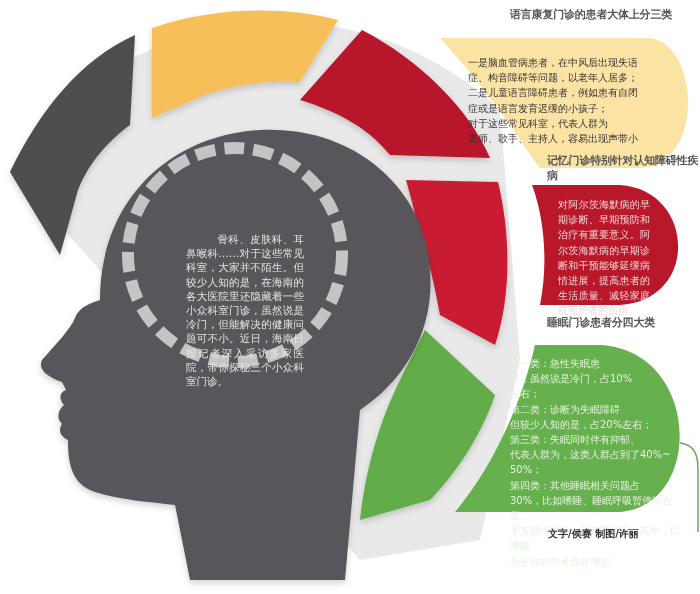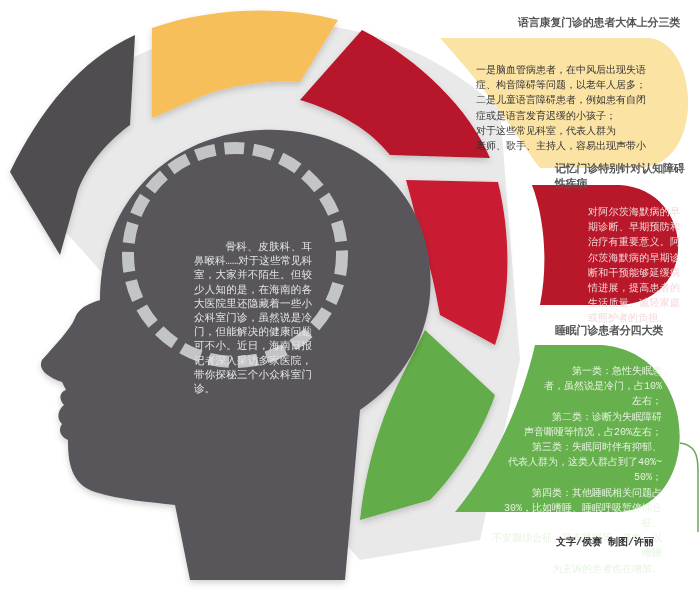--- a/index.html
+++ b/index.html
@@ -1,28 +1,28 @@
 <!DOCTYPE html>
 <html><head>
 <meta charset="utf-8">
 <style>
   html,body{margin:0;padding:0;background:#ffffff;}
   body{width:700px;height:594px;position:relative;overflow:hidden;font-family:"DejaVu Sans","Liberation Sans",sans-serif;}
   #art{position:absolute;left:0;top:0;width:700px;height:594px;}
-  .txt{position:absolute;margin:8px;font-family:Liberation Mono, monospace;}
+  .txt{position:absolute;margin:0;}
   .intro{left:186px;top:232px;width:118px;color:#e6e6e6;font-size:10.5px;line-height:14.2px;text-align:justify;}
   .intro p{margin:0;text-indent:3em;}
   .heading{color:#555;font-size:11px;font-weight:bold;letter-spacing:-0.2px;}
   .h1{left:510px;top:7px;}
   .h2{left:547px;top:153px;}
   .h3{left:547px;top:315px;}
   .panel-text{font-size:10px;line-height:15.2px;}
   .p-yellow{left:468px;top:55px;width:190px;color:#333;}
-  .p-red{left:580px;top:197px;width:92px;color:#f3d7d9;text-align:justify;}
-  .p-green{left:484px;top:356px;width:170px;color:#e6f3df;text-align:right;}
+  .p-red{left:558px;top:197px;width:92px;color:#f3d7d9;text-align:justify;}
+  .p-green{left:510px;top:356px;width:170px;color:#e6f3df;}
   .credit{left:548px;top:527px;color:#333;font-size:10px;font-weight:bold;}
   .line{display:block;}
 </style>
 </head>
 <body>
 
 <svg id="art" viewBox="0 0 700 594" xmlns="http://www.w3.org/2000/svg">
   <defs>
     <filter id="sh" x="-10%" y="-10%" width="120%" height="120%">
       <feDropShadow dx="0" dy="3" stdDeviation="3" flood-color="#000" flood-opacity="0.18"></feDropShadow>
@@ -76,21 +76,21 @@
 
 <div class="txt heading h2">记忆门诊特别针对认知障碍性疾病</div>
 <div class="txt panel-text p-red">对阿尔茨海默病的早期诊断、早期预防和治疗有重要意义。阿尔茨海默病的早期诊断和干预能够延缓病情进展，提高患者的生活质量、减轻家庭或照护者的负担。</div>
 
 <div class="txt heading h3">睡眠门诊患者分四大类</div>
 <div class="txt panel-text p-green">
   <span class="line">第一类：急性失眠患</span>
   <span class="line">者，虽然说是冷门，占10%</span>
   <span class="line">左右；</span>
   <span class="line">第二类：诊断为失眠障碍</span>
-  <span class="line">声音嘶哑等情况，占20%左右；</span>
+  <span class="line">但较少人知的是，占20%左右；</span>
   <span class="line">第三类：失眠同时伴有抑郁、</span>
   <span class="line">代表人群为，这类人群占到了40%~</span>
   <span class="line">50%；</span>
   <span class="line">第四类：其他睡眠相关问题占</span>
   <span class="line">30%，比如嗜睡、睡眠呼吸暂停综合征、</span>
   <span class="line">不安腿综合征、异态睡眠等。其中，以嗜睡</span>
   <span class="line">为主诉的患者也在增加。</span>
 </div>
 
 <div class="txt credit">文字/侯赛 制图/许丽</div>

